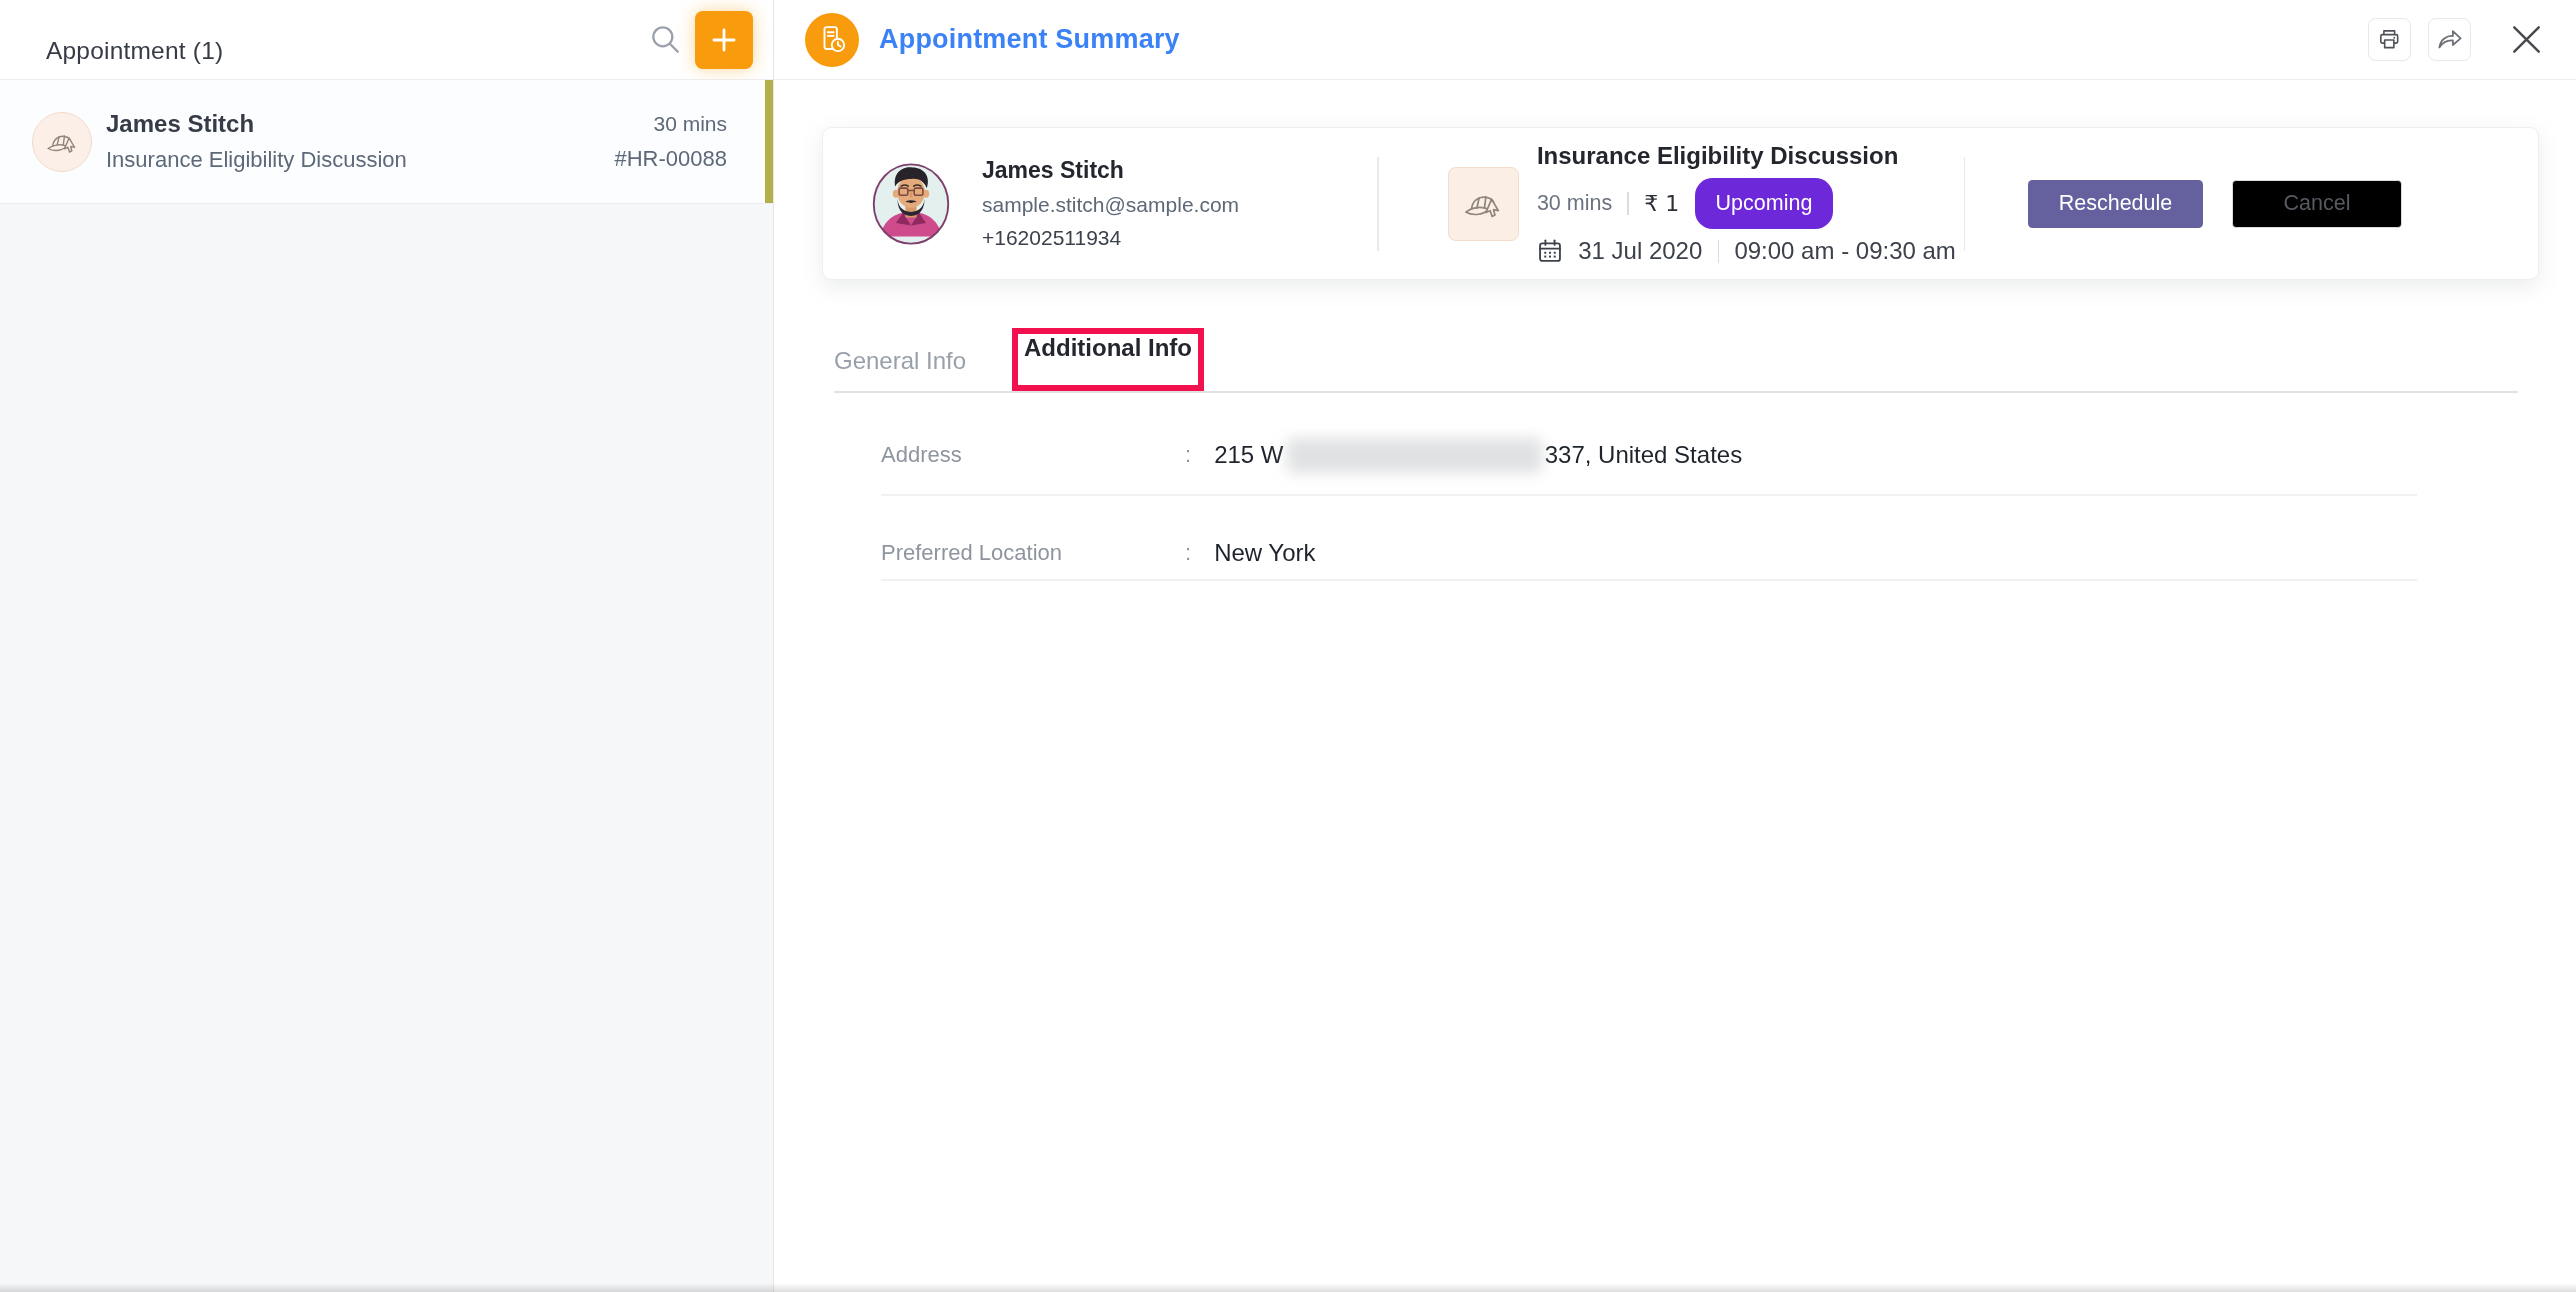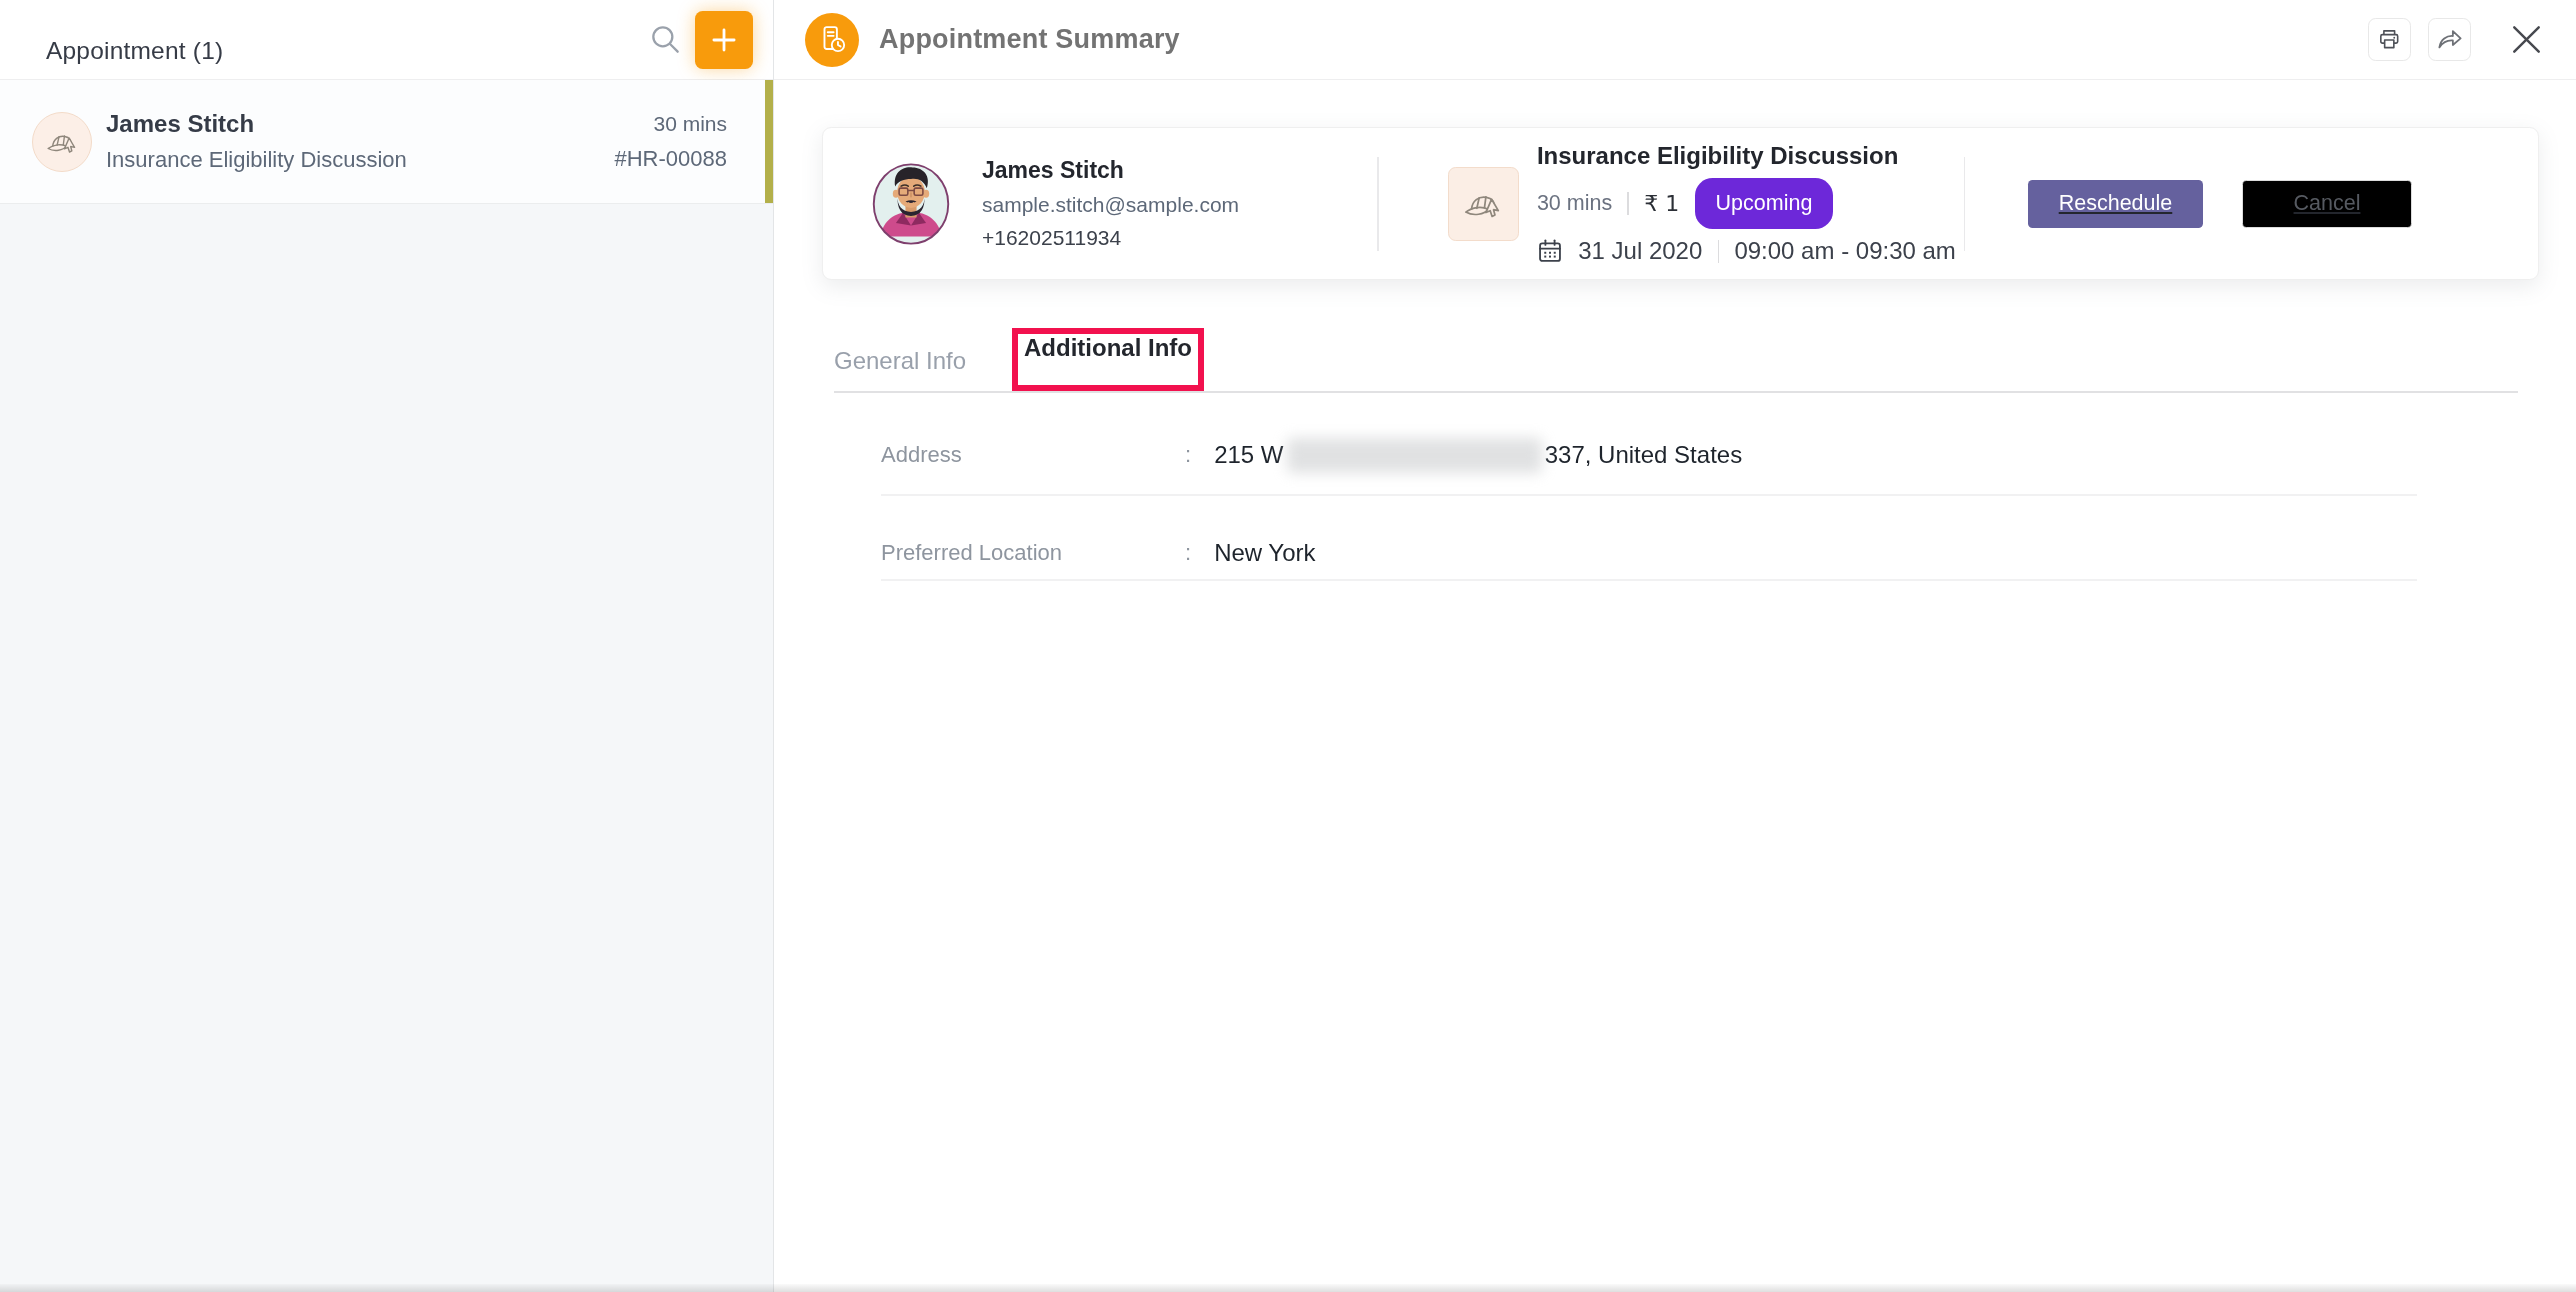--- a/index.html
+++ b/index.html
@@ -32,21 +32,21 @@
   .item-meta { margin-left:auto; display:flex; flex-direction:column; align-items:flex-end; gap:10px; }
   .item-duration { font-size:21px; color:#5d6878; }
   .item-ref { font-size:22px; color:#5d6878; }
 
   
   .main-panel { position:absolute; left:774px; top:0; right:0; height:1293px; background:#fff; }
   .mp-header { height:80px; background:#fff; border-bottom:1.5px solid #eeeeef;
     display:flex; align-items:center; padding:0 32px 0 31px; }
   .app-icon { width:54px; height:54px; border-radius:50%; background:#f89b0c;
     display:flex; align-items:center; justify-content:center; margin-right:20px; flex:none; }
-  .mp-title { font-size:27px; font-weight:700; color:#737373; letter-spacing:0.2px; }
+  .mp-title { font-size:27px; font-weight:700; color:#3b82f6; letter-spacing:0.2px; }
   .icon-btn { width:43px; height:43px; border:1.5px solid #e8e8e8; border-radius:7.7px;
     display:flex; align-items:center; justify-content:center; margin-left:17px; cursor:pointer; background:#fff; }
   .close-btn { margin-left:38px; width:35px; height:35px; display:flex; align-items:center; justify-content:center;
     cursor:pointer; background:none; border:none; }
 
   .mp-content { position:absolute; left:0; top:81px; right:0; bottom:0; background:#fff; }
 
   
   .summary-card { position:absolute; left:48px; top:46px; width:1717px; height:153px;
     background:#fff; border:1.5px solid #efefef; border-radius:9.2px;
@@ -62,21 +62,21 @@
     display:flex; align-items:center; justify-content:center; flex:none; }
   .appt-info { margin-left:18.4px; display:flex; flex-direction:column; gap:8.4px; }
   .appt-title { font-size:24px; font-weight:700; color:#23262d; }
   .meta-row, .date-row { display:flex; align-items:center; gap:15.3px; }
   .meta-duration { font-size:21.5px; color:#6b7280; }
   .meta-sep { width:1.5px; height:23px; background:#dcdcde; }
   .meta-price { font-size:22px; color:#2b2f36; font-family:"DejaVu Sans",sans-serif; }
   .status-pill { height:51px; padding:16px 21px; border-radius:17.6px; background:#6d28d9; color:#fff;
     font-size:21.5px; display:flex; align-items:center; }
   .date-text, .time-text { font-size:24px; color:#3c414b; }
-  .actions-sec { margin-left:63px; display:flex; gap:39px;text-decoration:underline; }
+  .actions-sec { margin-left:63px; display:flex; gap:29px; }
   .btn-reschedule { width:175px; height:48px; border:none; border-radius:4.6px; background:#65619e;
     color:#fff; font-size:21.5px; font-family:inherit; cursor:pointer; }
   .btn-cancel { width:170px; height:48px; border:1.5px solid #dcdcdc; border-radius:4.6px; background:#000000;
     color:#565a61; font-size:21.5px; font-family:inherit; cursor:pointer; }
 
   
   .tab-general { position:absolute; left:60px; top:266px; font-size:24px; color:#99a0ab; cursor:pointer; }
   .annotation-box { position:absolute; left:194px; top:247px; width:192px; height:63px;
     border:6.1px solid #f2114e; display:flex; justify-content:center; background:#fff;margin-left:44px; }
   .tab-additional { font-size:24px; font-weight:700; color:#23262d; cursor:pointer; }

